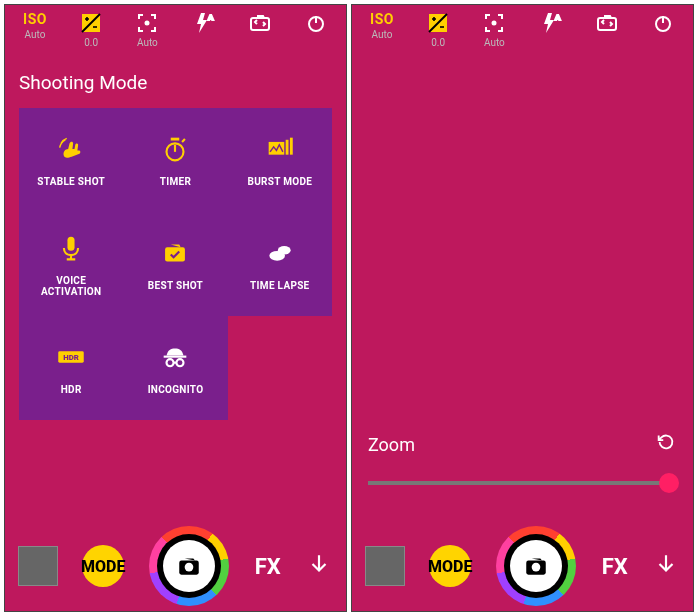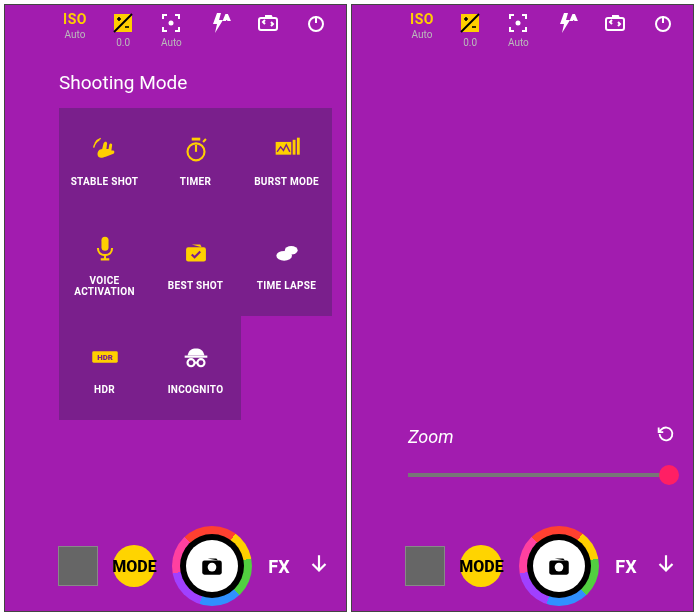--- a/index.html
+++ b/index.html
@@ -8,27 +8,26 @@
     font-family: -apple-system, Roboto, Arial, sans-serif;
     display: flex;
     gap: 4px;
     padding: 4px;
     width: 698px;
     height: 616px;
   }
   .phone {
     width: 345px;
     height: 608px;
-    background: #a21caf;
+    background: #be185d;
     border: 1px solid #444;
     position: relative;
     display: flex;
     flex-direction: column;
     overflow: hidden;
-    padding-left: 40px;
   }
   
   .topbar {
     display: flex;
     align-items: flex-start;
     justify-content: space-between;
     padding: 6px 10px 4px 10px;
     height: 48px;
   }
   .top-item {
@@ -73,24 +72,23 @@
     font-size: 10px;
     font-weight: 700;
     letter-spacing: 0.3px;
     text-align: center;
     line-height: 1.15;
     padding: 0 4px;
   }
   
   .zoom-panel {
     position: absolute;
-    bottom: 16px;
+    bottom: 8px;
     left: 0; right: 0;
     padding: 10px 16px 22px 16px;
-    font-style: italic;
   }
   .zoom-head { display:flex; justify-content:space-between; align-items:center; }
   .zoom-label { color:#fff; font-size:18px; }
   .slider {
     position: relative;
     height: 24px;
     margin-top: 14px;
   }
   .slider-track {
     position:absolute; left:0; right:0; top:10px;
@@ -128,21 +126,21 @@
     border-radius:50%;
     background: conic-gradient(#ff4030 0 10%, #ffd000 10% 22%, #52d040 22% 38%, #3090ff 38% 55%, #a040ff 55% 72%, #ff40a0 72% 88%, #ff4030 88% 100%);
   }
   .shutter-ring::after{
     content:""; position:absolute; inset:8px; border-radius:50%; background:#000;
   }
   .shutter-inner {
     position:relative; width:52px; height:52px; border-radius:50%;
     background:#fff; display:flex; align-items:center; justify-content:center;
   }
-  .fx { color:#fff; font-size:18px; font-weight:700;}
+  .fx { color:#fff; font-size:22px; font-weight:700;}
   .down-icon svg{width:26px;height:26px;stroke:#fff;stroke-width:2;fill:none;}
   .undo-icon svg{width:22px;height:22px;stroke:#fff;stroke-width:2;fill:none;}
 </style>
 </head>
 <body>
 
 <div class="phone">
 
   <div class="topbar">
     <div class="top-item">

